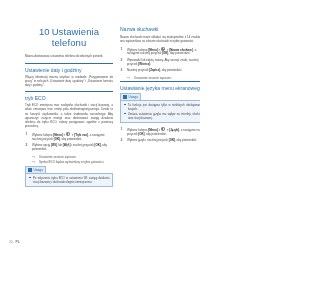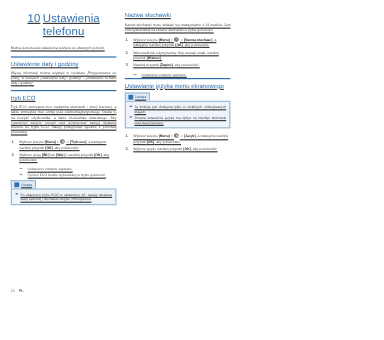--- a/index.html
+++ b/index.html
@@ -3,21 +3,21 @@
 <meta charset="utf-8">
 <style>
   html,body{margin:0;padding:0;}
   body{
     width:200px;height:283px;overflow:hidden;
     background:#ffffff;
     font-family:"Liberation Sans", sans-serif;
     color:#3c3c3c;
     -webkit-font-smoothing:antialiased;
   }
-  .page{position:relative;width:200px;height:249px;box-sizing:border-box;padding:0;text-decoration:underline;}
+  .page{position:relative;width:200px;height:249px;box-sizing:border-box;padding:16px;}
   .cols{display:flex;gap:7px;padding:10px 9px 0 9px;box-sizing:border-box;height:266px;}
   .col{width:88px;flex:0 0 88px;}
 
   h1{
     margin:0 0 6px 0;
     font-size:9.5px;
     line-height:11px;
     font-weight:400;
     color:#2f6fad;
     text-align:center;

